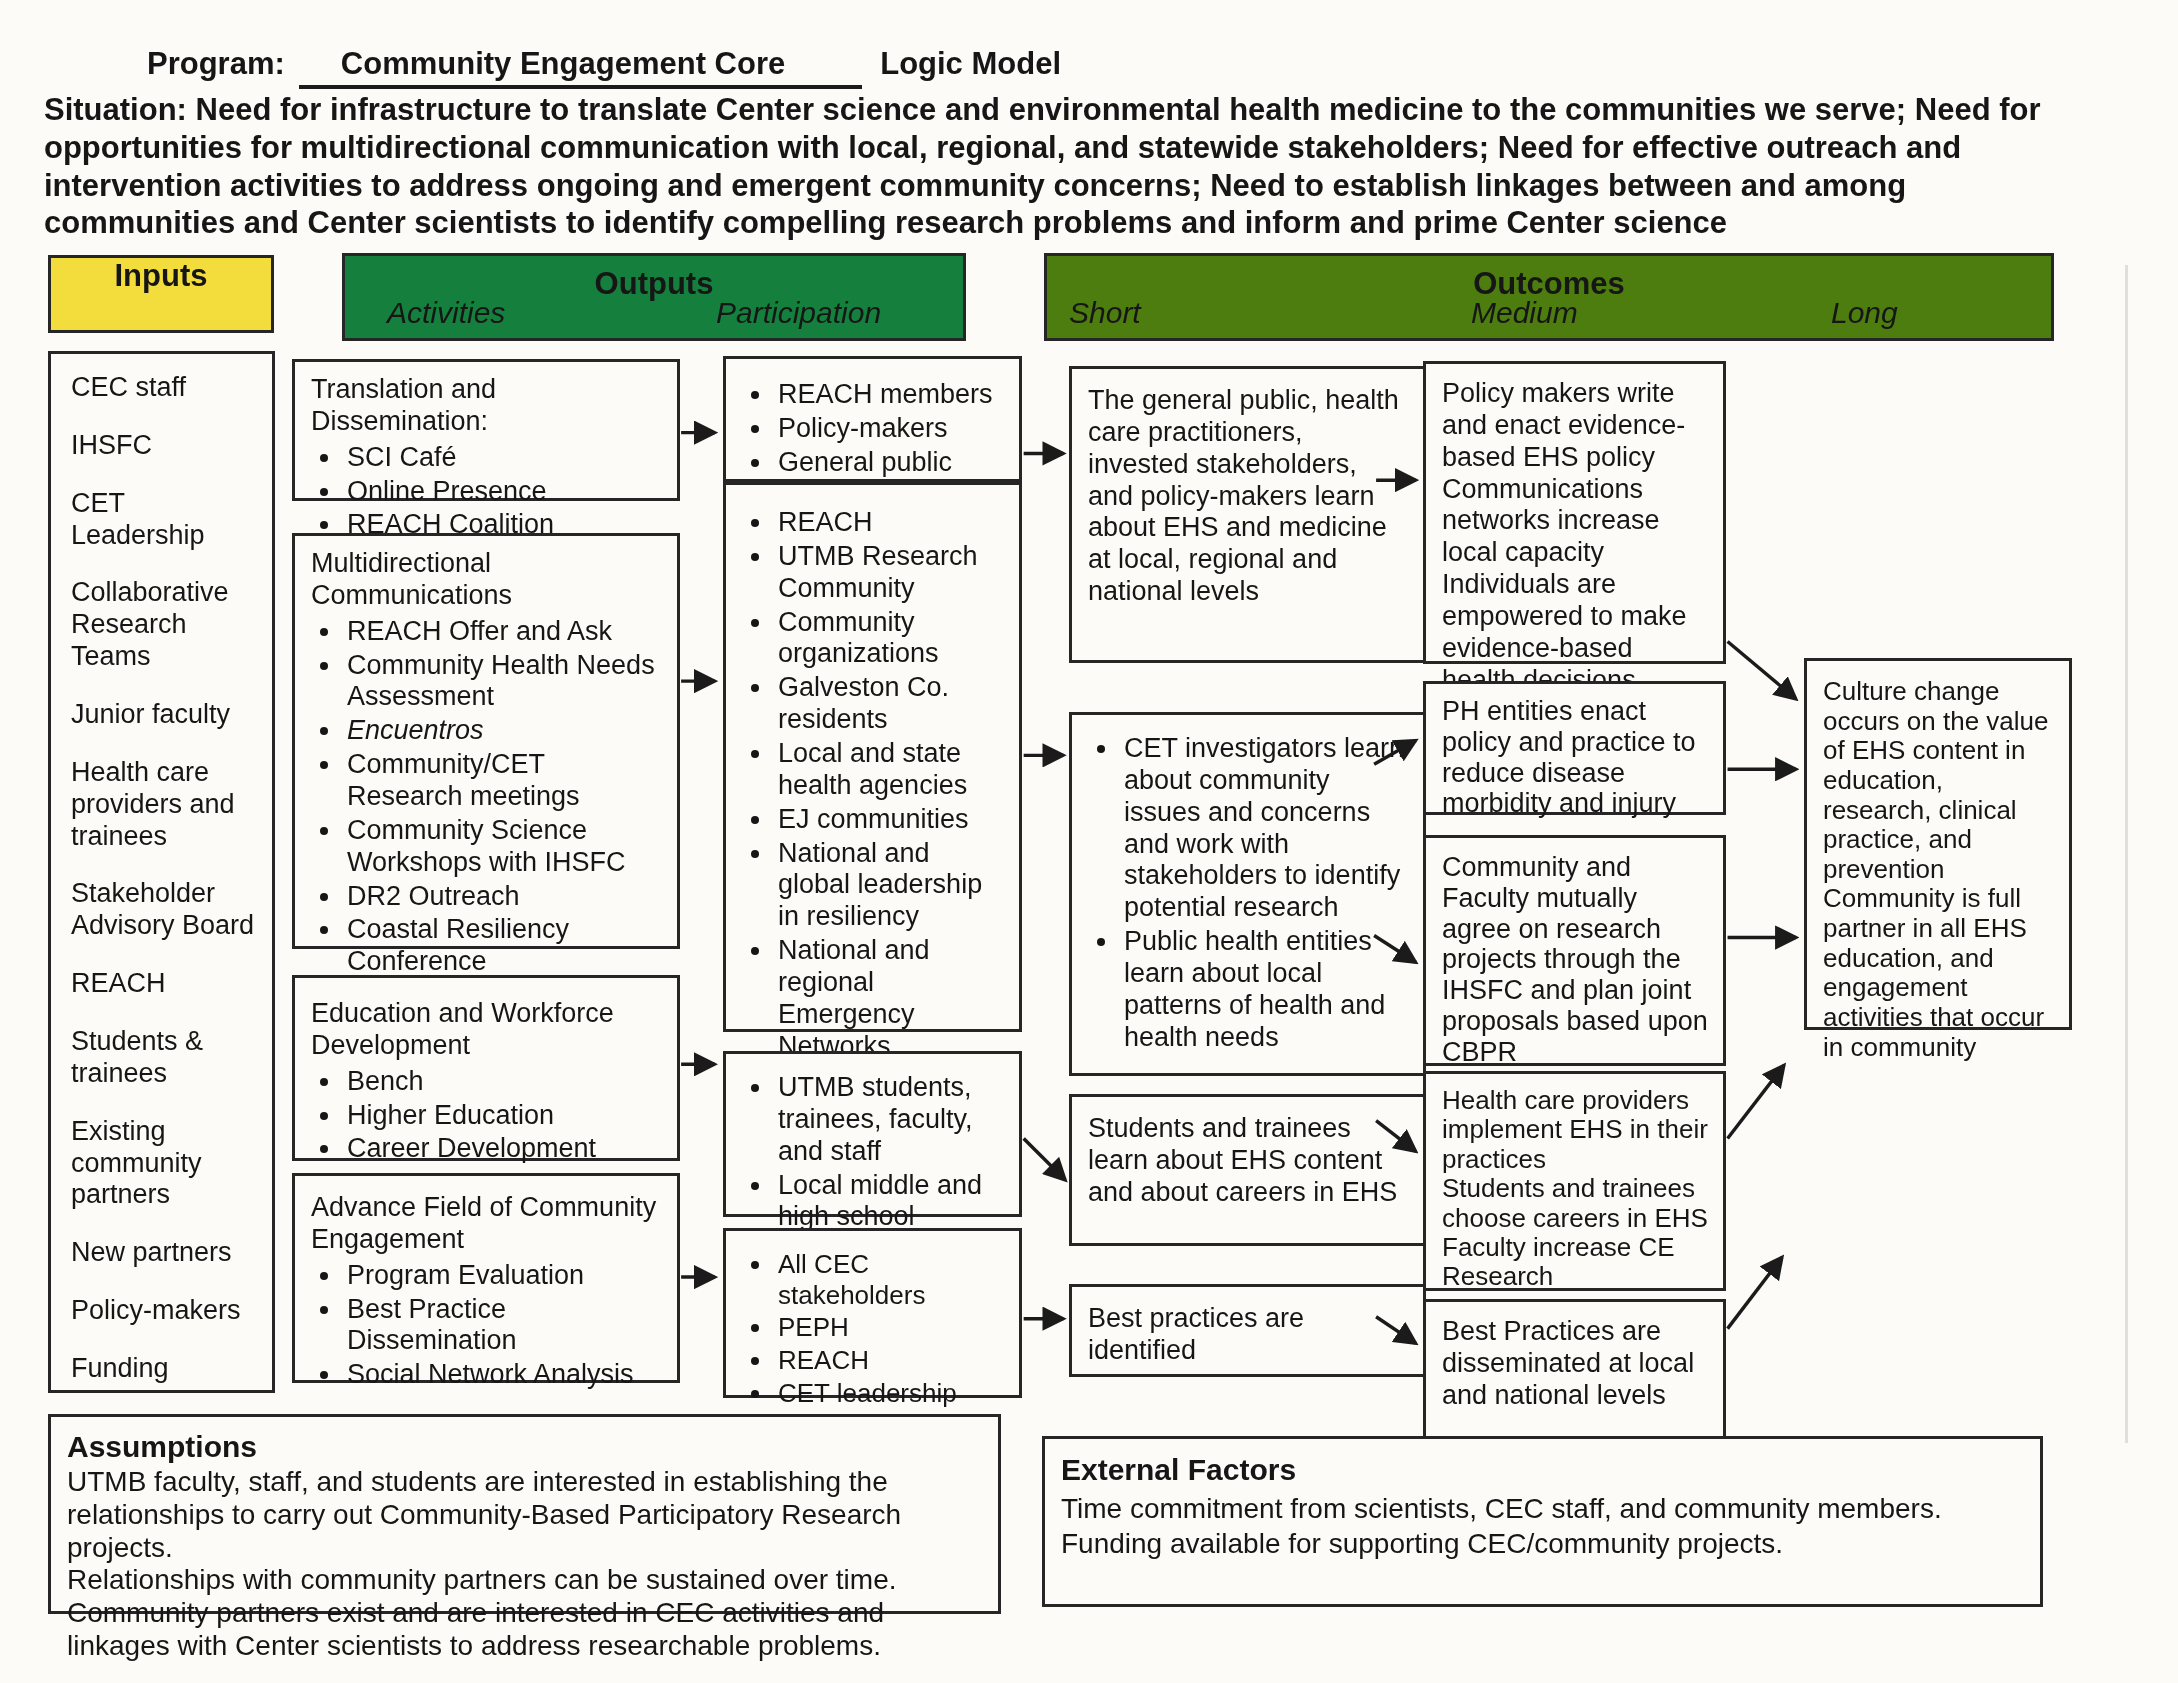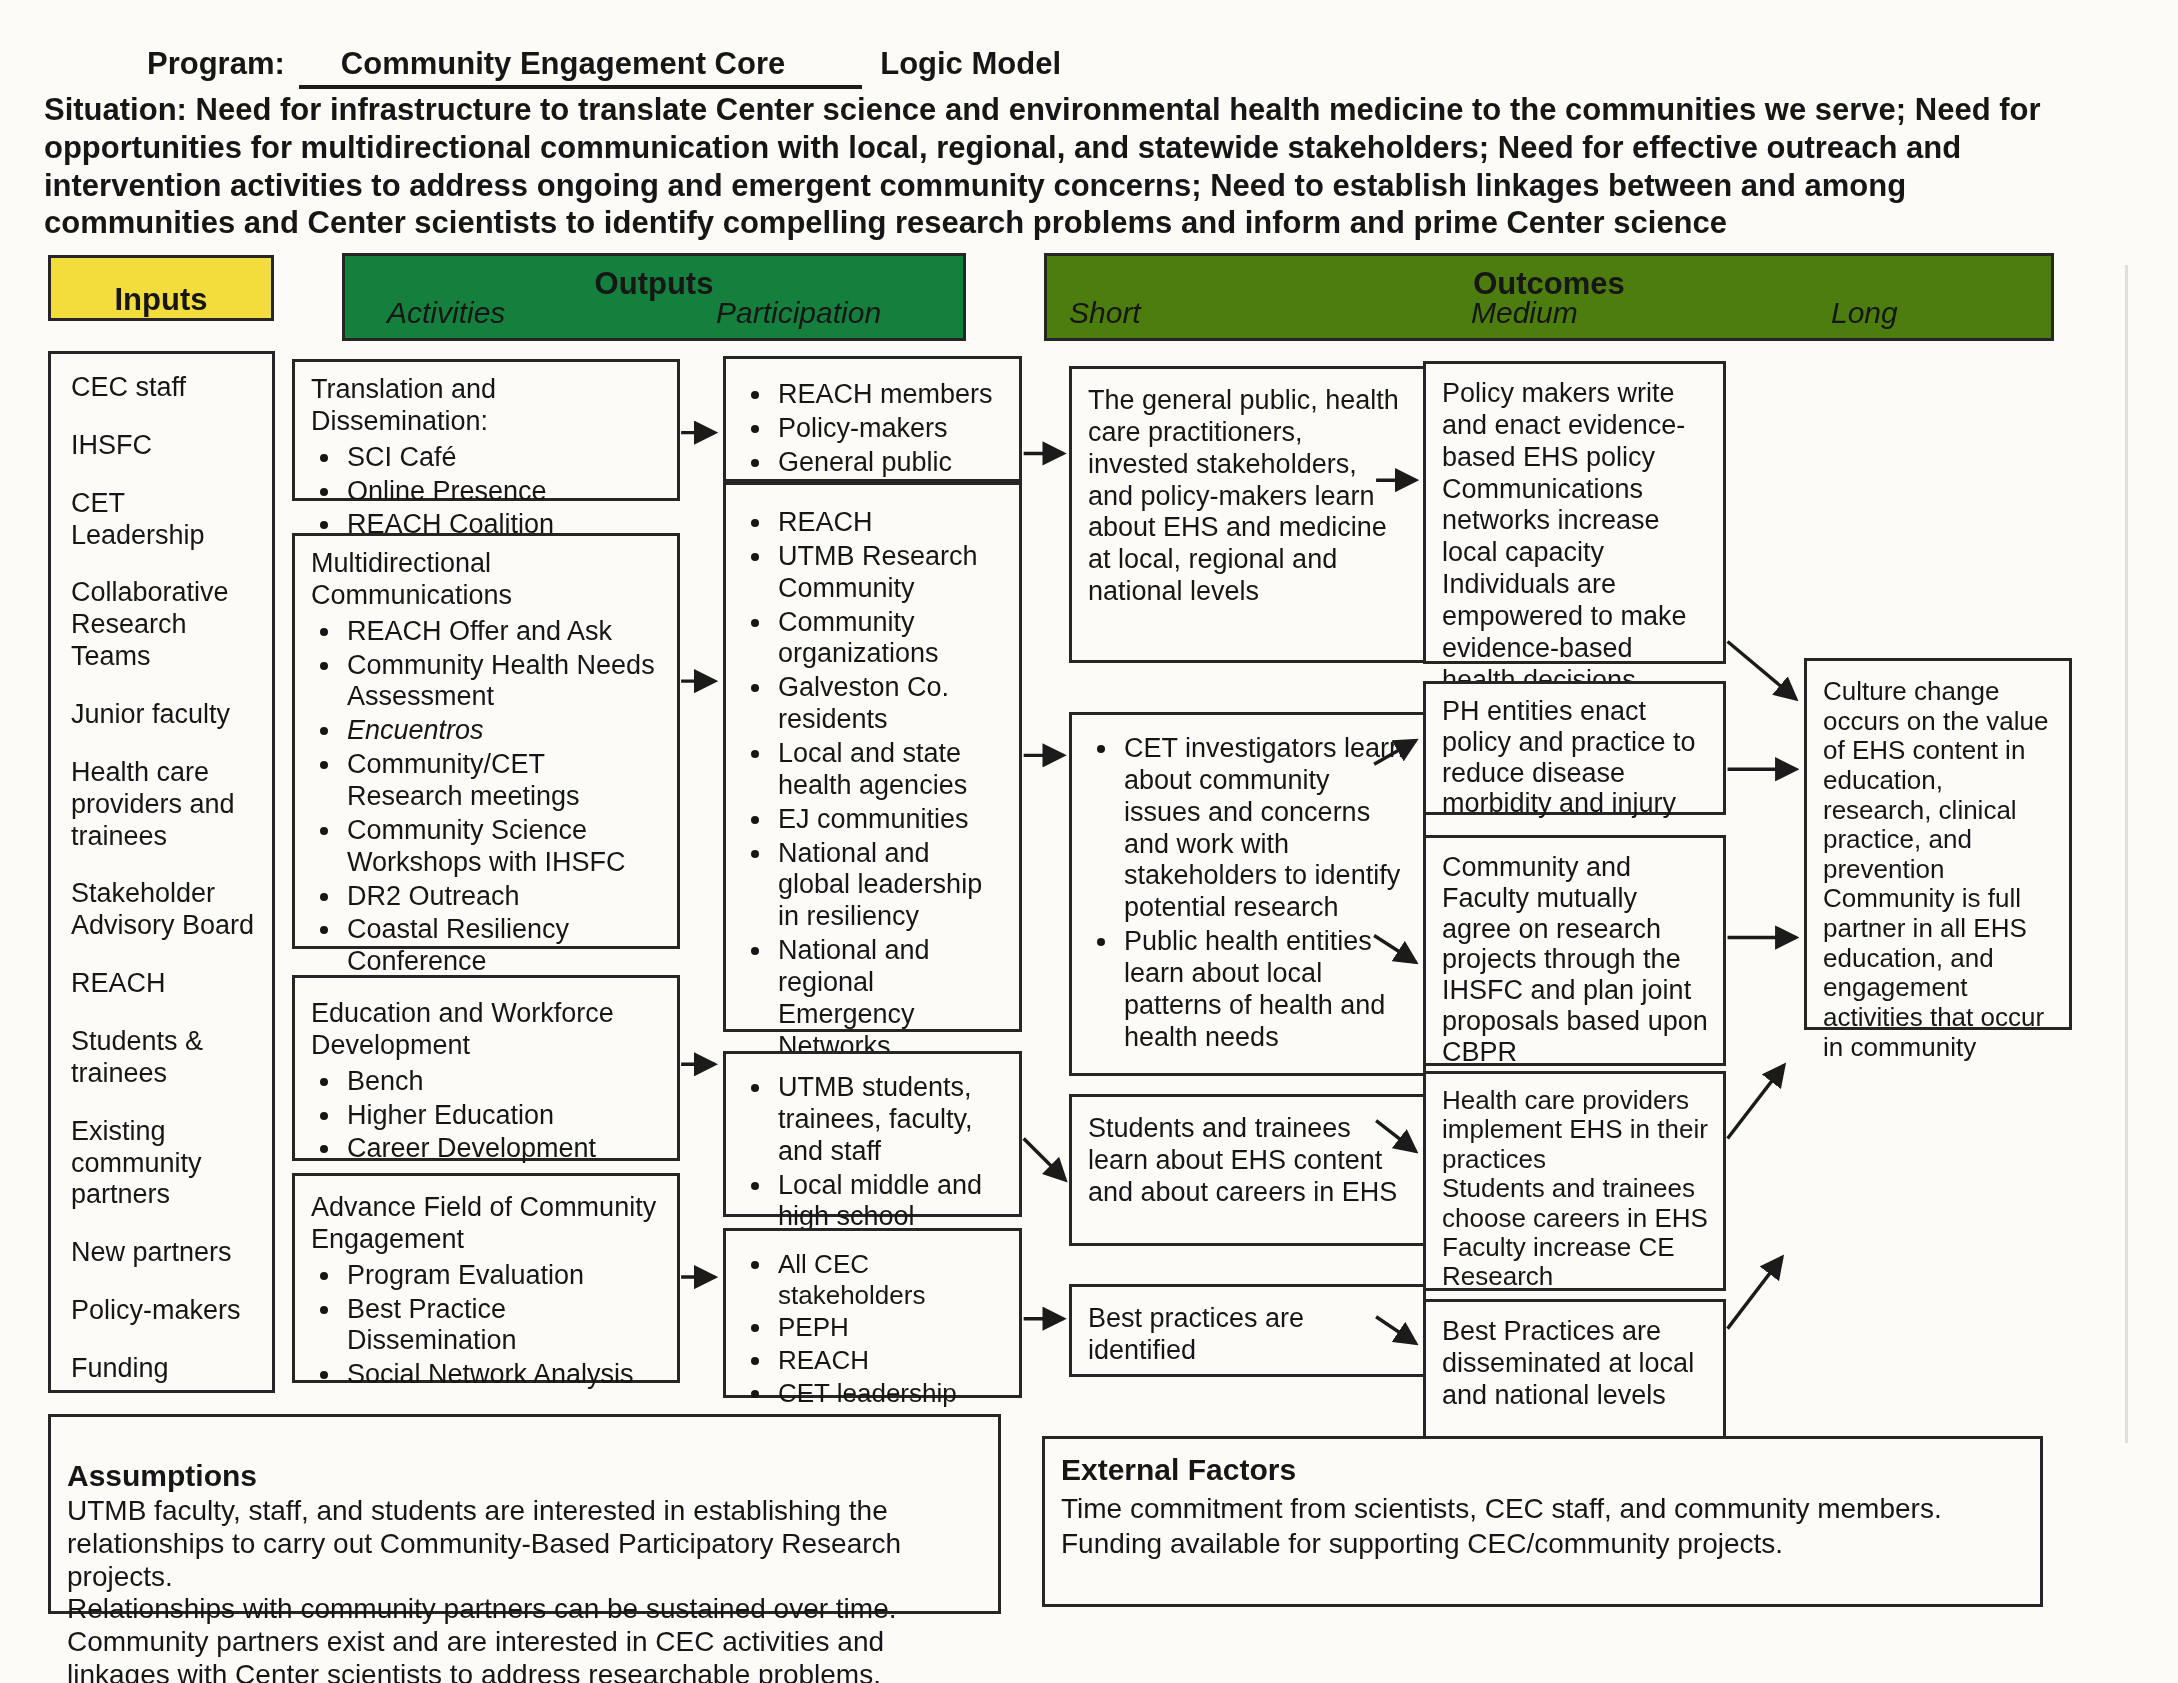--- a/index.html
+++ b/index.html
@@ -12,21 +12,21 @@
   
   #title-line{position:absolute;left:147px;top:46px;font-size:31px;font-weight:bold;white-space:nowrap;}
   #program-name{display:inline-block;border-bottom:4px solid #1c1c1c;padding:0 77px 3px 42px;margin-left:14px;}
   #logic-model-label{margin-left:18px;}
   #situation{position:absolute;left:44px;top:91px;width:2010px;font-size:31px;font-weight:bold;line-height:1.22;}
   #situation-label{font-weight:bold;}
   
   .col-header{position:absolute;border:3px solid #262626;box-sizing:border-box;}
   .header-title{font-weight:bold;font-size:31px;text-align:center;margin-top:10px;}
   .header-sub{position:absolute;bottom:8px;font-style:italic;font-size:30px;}
-  #inputs-header{left:48px;top:255px;width:226px;height:66px;background:#f2dd3d;display:flex;align-items:flex-end;justify-content:center;}
+  #inputs-header{left:48px;top:255px;width:226px;height:78px;background:#f2dd3d;display:flex;align-items:flex-start;justify-content:center;}
   #inputs-header .header-title{margin:0;}
   #outputs-header{left:342px;top:253px;width:624px;height:88px;background:#15803d;}
   #outcomes-header{left:1044px;top:253px;width:1010px;height:88px;background:#4d7c0f;}
   
   .box{
     position:absolute;border:3px solid #262626;box-sizing:border-box;
     padding:12px 14px 10px 16px;font-size:27px;line-height:1.18;background:#fcfbf8;
   }
   .box .box-title{margin:0 0 2px 0;}
   .box ul{list-style:disc;margin:4px 0 0 32px;padding:0;}
@@ -58,21 +58,21 @@
   .med-box{left:1423px;width:303px;}
   #med-1{top:361px;height:303px;padding-top:14px;}
   #med-2{top:681px;height:134px;padding-top:12px;line-height:1.14;}
   #med-3{top:835px;height:231px;padding-top:14px;line-height:1.14;}
   #med-4{top:1071px;height:220px;padding-top:12px;font-size:26px;line-height:1.13;}
   #med-5{top:1299px;height:142px;padding-top:14px;}
   
   #long-1{left:1804px;top:658px;width:268px;height:372px;padding-top:16px;font-size:26px;line-height:1.14;}
   
   #assumptions-box{left:48px;top:1414px;width:953px;height:200px;font-size:28px;line-height:1.17;}
-  #assumptions-box .box-title{font-weight:bold;font-size:30px;margin-top:29px;}
+  #assumptions-box .box-title{font-weight:bold;font-size:30px;}
   #external-box{left:1042px;top:1436px;width:1001px;height:171px;font-size:28px;line-height:1.25;}
   #external-box .box-title{font-weight:bold;font-size:30px;margin-bottom:2px;}
   
   #arrow-layer{position:absolute;left:0;top:0;width:2178px;height:1683px;pointer-events:none;}
   #arrow-layer line{stroke:#1b1b1b;stroke-width:3.5;}
   
   #scan-edge{position:absolute;left:2125px;top:265px;width:3px;height:1178px;background:#c8c8c6;opacity:.55;}
 </style>
 </head>
 <body>

